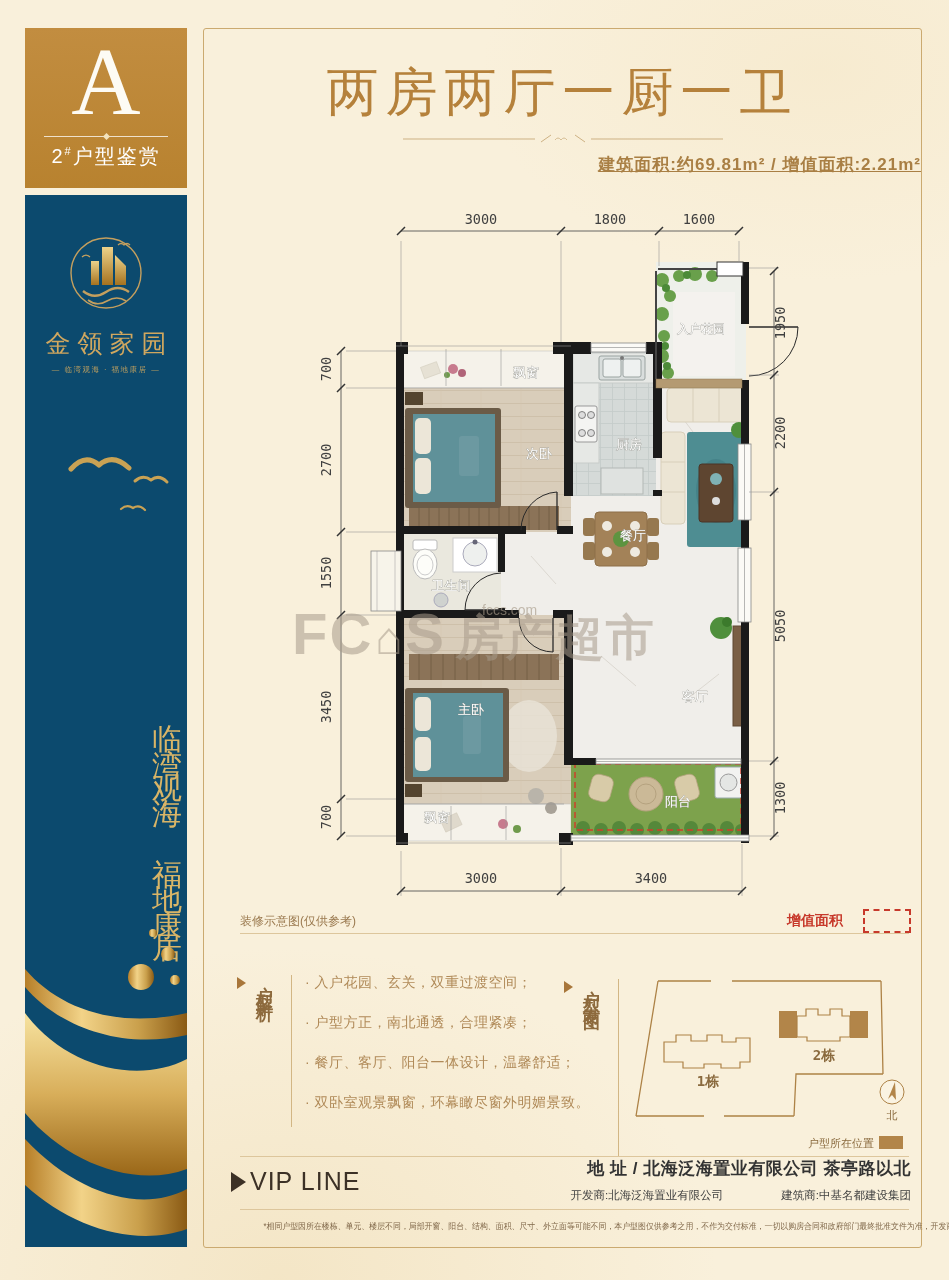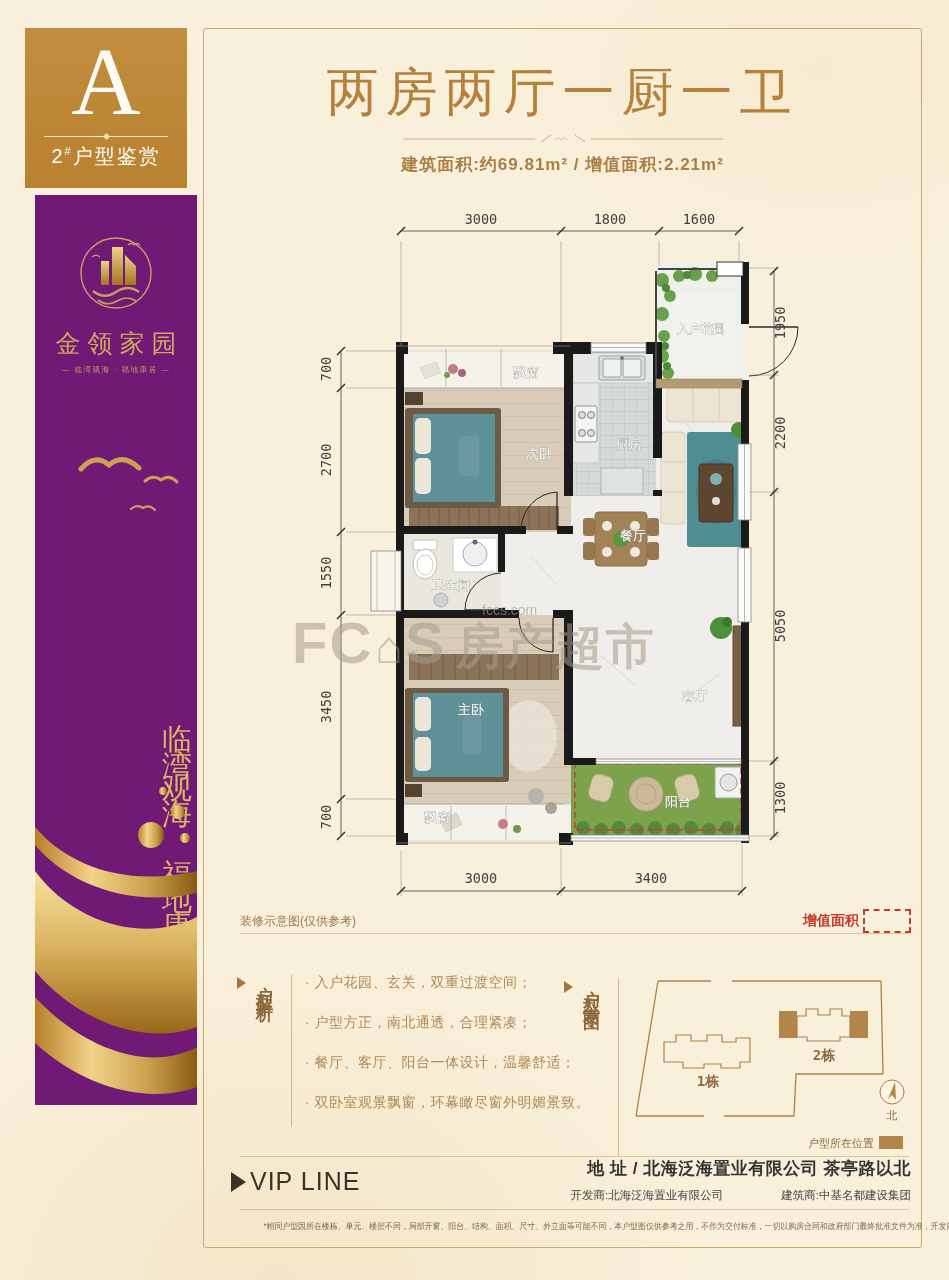--- a/index.html
+++ b/index.html
@@ -12,41 +12,41 @@
 
   
   .goldbox{position:absolute;left:25px;top:28px;width:162px;height:160px;background:linear-gradient(180deg,#c28d40,#b8822f);}
   .goldbox .letter{display:block;text-align:center;font-family:"Liberation Serif","DejaVu Serif",serif;
       font-size:96px;line-height:104px;color:#fdfbf4;margin-top:2px;}
   .goldbox .divline{position:relative;width:124px;margin:2px auto 0;border-top:1px solid rgba(255,255,255,.75);}
   .goldbox .divline .dia{position:absolute;left:50%;top:-3px;width:5px;height:5px;margin-left:-2.5px;background:#f3e3bd;transform:rotate(45deg);}
   .goldbox .caption{display:block;text-align:center;color:#ffffff;margin-top:6px;font-size:20px;letter-spacing:2px;}
   .goldbox .caption sup{font-size:11px;}
 
-  .tealbox{position:absolute;left:35px;top:195px;width:162px;height:910px;background:#701a75;overflow:hidden;}
+  .tealbox{position:absolute;left:25px;top:195px;width:162px;height:1052px;background:#0c4a6e;overflow:hidden;}
   .logo-wrap{position:absolute;left:33px;top:34px;width:96px;height:96px;}
   .brand-name{position:absolute;left:0;top:132px;width:100%;text-align:center;color:#d0a75f;
       font-family:"Liberation Serif","DejaVu Serif",serif;font-size:25px;letter-spacing:7px;text-indent:7px;}
   .brand-tag{position:absolute;left:0;top:170px;width:100%;text-align:center;color:#b99d60;font-size:7.5px;letter-spacing:1.5px;}
   .birds-wrap{position:absolute;left:38px;top:256px;width:110px;height:80px;}
   .v-slogan{position:absolute;left:0;top:352px;width:100%;height:540px;display:flex;justify-content:center;
       writing-mode:vertical-rl;color:#d9b567;font-size:30px;letter-spacing:25px;font-weight:500;}
   .wave-wrap{position:absolute;left:0;bottom:0;width:162px;height:330px;}
 
   
   .panel{position:absolute;left:203px;top:28px;width:717px;height:1218px;border:1.5px solid #cbaa70;border-radius:3px;}
   .title{position:absolute;left:0;top:38px;width:100%;text-align:center;color:#b5813b;
       font-family:"Liberation Serif","DejaVu Serif",serif;font-weight:400;font-size:52px;letter-spacing:7px;line-height:1;}
   .ornament{position:absolute;left:50%;top:103px;width:320px;margin-left:-160px;height:14px;}
-  .arealine{position:absolute;left:0;top:124px;width:100%;text-align:center;color:#a97f44;font-weight:700;font-size:17px;letter-spacing:1px;}
+  .arealine{position:absolute;left:0;top:124px;width:100%;text-align:right;color:#a97f44;font-weight:700;font-size:17px;letter-spacing:1px;text-decoration:underline;}
 
   .floor-svg{position:absolute;left:97px;top:167px;}
 
   .note-left{position:absolute;left:36px;top:884px;font-size:12px;color:#9b7a50;}
-  .legend-added{position:absolute;right:10px;top:880px;display:flex;align-items:center;gap:4px;}
+  .legend-added{position:absolute;right:10px;top:880px;display:flex;align-items:center;gap:20px;}
   .legend-added .txt{color:#c7392b;font-size:14px;font-weight:700;}
   .legend-added .swatch{width:44px;height:20px;border:2px dashed #c7392b;}
   .hr{position:absolute;left:36px;right:12px;border-top:1px solid #ddc69c;}
   .hr1{top:904px;} .hr2{top:1127px;} .hr3{top:1180px;}
 
   .section{position:absolute;display:flex;align-items:flex-start;}
   .sec-analysis{left:33px;top:944px;}
   .sec-dist{left:360px;top:948px;}
   .tri-gold{width:0;height:0;border-left:9px solid #a8763a;border-top:6px solid transparent;border-bottom:6px solid transparent;margin-top:4px;}
   .sec-label{writing-mode:vertical-rl;font-size:17px;font-weight:700;color:#8d6a3d;letter-spacing:6px;margin-left:7px;}
@@ -61,21 +61,21 @@
   .vip .tri{width:0;height:0;border-left:15px solid #3c3126;border-top:10px solid transparent;border-bottom:10px solid transparent;margin-right:4px;}
   .vip .txt{font-size:25px;letter-spacing:1px;font-weight:500;}
   .addr{position:absolute;right:10px;top:1128px;text-align:right;}
   .addr .line1{font-size:17px;font-weight:700;color:#333;letter-spacing:.5px;}
   .addr .line2{margin-top:8px;display:flex;justify-content:center;gap:58px;font-size:11.5px;color:#3f3f3f;}
   .disclaimer{position:absolute;left:36px;right:12px;top:1192px;text-align:center;font-size:8.5px;color:#80684a;
       white-space:nowrap;transform:scaleX(.93);transform-origin:center;}
 
   
   .wm{position:absolute;left:292px;top:600px;display:flex;align-items:baseline;color:rgba(168,155,138,.55);
-      font-weight:700;pointer-events:none;z-index:5;margin-top:9px;}
+      font-weight:700;pointer-events:none;z-index:5;}
   .wm .lat{font-size:58px;letter-spacing:2px;}
   .wm .house{font-size:46px;margin:0 2px;}
   .wm .cn{font-size:48px;margin-left:10px;letter-spacing:2px;}
   .wm-site{position:absolute;left:482px;top:602px;font-size:14px;color:rgba(168,155,138,.65);z-index:5;pointer-events:none;}
 
   text{font-family:"DejaVu Sans Mono","Liberation Sans",sans-serif;}
   .cjk{font-family:"Liberation Sans","DejaVu Sans",sans-serif;}
 </style>
 </head>
 <body>

